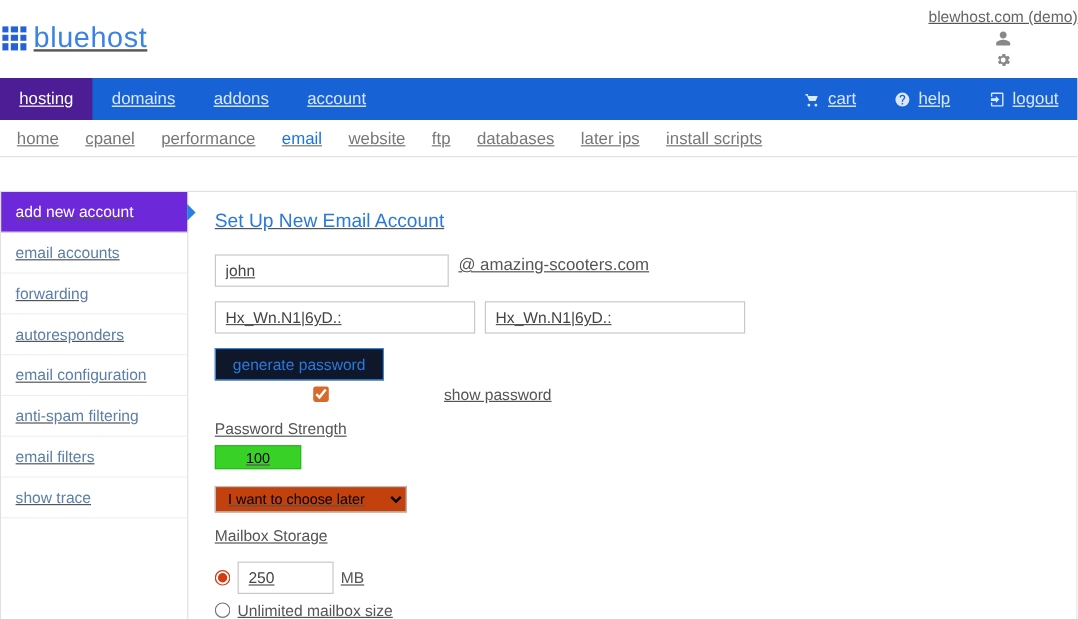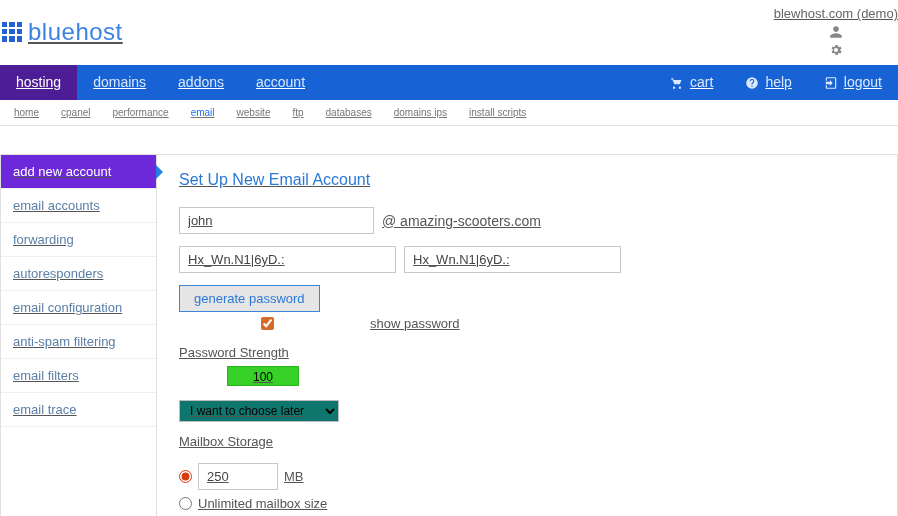--- a/index.html
+++ b/index.html
@@ -13,43 +13,43 @@
 .top-right { margin-left: auto; display: flex; align-items: center; gap: 4px; color: #666; font-size: 13px; flex-direction: column; }
 .top-right svg { width: 14px; height: 14px; fill: #888; }
 .navbar { background: #1763d6; color: #fff; }
 .navbar-inner { display: flex; align-items: center; height: 35px; }
 .nav-item { padding: 0 16px; line-height: 35px; font-size: 14px; color: #dbe8fb; cursor: pointer; }
 .nav-item.active { background: #4c1d95; color: #fff; }
 .nav-right { margin-left: auto; display: flex; }
 .nav-right .nav-item { display: flex; align-items: center; gap: 6px; }
 .nav-right svg { width: 14px; height: 14px; fill: #dbe8fb; }
 .subnav { border-bottom: 1px solid #e2e2e2; }
-.subnav-inner { display: flex; gap: 22px; padding: 7px 14px; font-size: 10px; color: #777; }
+.subnav-inner { display: flex; gap: 22px; padding: 7px 14px; font-size: 14px; color: #777; }
 .subnav-item { cursor: pointer; }
 .subnav-item.active { color: #1a73e8; }
 .content-wrap { display: flex; margin-top: 28px; border: 1px solid #e0e0e0; }
 .sidebar { width: 155px; background: #fff; }
 .side-item { padding: 9px 12px; font-size: 13px; color: #5b7fa6; border-bottom: 1px solid #f0f0f0; cursor: pointer; position: relative; }
 .side-item.active { background: #6d28d9; color: #fff; }
 .side-item.active::after { content: ''; position: absolute; right: -7px; top: 50%; transform: translateY(-50%); border-left: 7px solid #277fe0; border-top: 7px solid transparent; border-bottom: 7px solid transparent; }
 .main { flex: 1; border-left: 1px solid #e0e0e0; padding: 16px 22px 28px; }
 .main h2 { color: #2b79d8; font-size: 16px; font-weight: 500; margin-bottom: 18px; }
-.row { display: flex; align-items: center; gap: 8px; margin-bottom: 12px; }
+.row { display: flex; gap: 8px; margin-bottom: 12px; }
 .input { border: 1px solid #c8c8c8; padding: 5px 8px; font-size: 13px; height: 27px; color: #444; }
 .input.w1 { width: 195px; }
 .input.w2 { width: 217px; }
 .input.ws { width: 80px; }
 .domain-txt { color: #555; font-size: 14px; }
-.btn-outline { border: 1px solid #3a87d8; background: #e5e5e5; color: #2b79d8; padding: 5px 14px; font-size: 13px; cursor: pointer; }
+.btn-outline { border: 1px solid #3a87d8; background: #0f172a; color: #2b79d8; padding: 5px 14px; font-size: 13px; cursor: pointer; }
 .check-row { display: flex; align-items: center; gap: 8px; margin: 4px 0 14px 82px; }
 .check-row input { accent-color: #d66a2a; }
 .check-row label { margin-left: 88px; color: #555; }
 .label { color: #555; font-size: 13px; margin-bottom: 6px; display: block; }
-.strength-bar { width: 72px; height: 20px; background: #38d127; color: #000; text-align: center; line-height: 20px; font-size: 12px; border: 1px solid #2bb71c; margin-bottom: 14px; margin-left: 48px; }
-.select { border: 1px solid #bdbdbd; background: #0f766e; padding: 2px 6px; font-size: 12px; height: 22px; width: 160px; }
+.strength-bar { width: 72px; height: 20px; background: #38d127; color: #000; text-align: center; line-height: 20px; font-size: 12px; border: 1px solid #2bb71c; margin-bottom: 14px; }
+.select { border: 1px solid #bdbdbd; background: #c2410c; padding: 2px 6px; font-size: 12px; height: 22px; width: 160px; }
 .radio-row { display: flex; align-items: center; gap: 6px; margin-bottom: 6px; }
 .radio-row input[type=radio] { accent-color: #d63a10; margin: 0; }
 .btn-green { background: #4ab720; border: 1px solid #3fa31a; color: #fff; padding: 7px 14px; font-size: 13px; cursor: pointer; border-radius: 2px; }
 .btn-row { display: flex; gap: 8px; margin-top: 18px; }
 .inline { display: flex; align-items: center; gap: 6px; margin-bottom: 12px; }
 </style>
 </head>
 <body>
 
 <div class="page">
@@ -111,36 +111,36 @@
 
 <div class="subnav">
   <div class="page subnav-inner">
     <span class="subnav-item">home</span>
     <span class="subnav-item">cpanel</span>
     <span class="subnav-item">performance</span>
     <span class="subnav-item active">email</span>
     <span class="subnav-item">website</span>
     <span class="subnav-item">ftp</span>
     <span class="subnav-item">databases</span>
-    <span class="subnav-item">domains ips</span>
+    <span class="subnav-item">later ips</span>
     <span class="subnav-item">install scripts</span>
   </div>
 </div>
 
 <div class="page">
   <div class="content-wrap">
     <div class="sidebar">
       <div class="side-item active">add new account</div>
       <div class="side-item">email accounts</div>
       <div class="side-item">forwarding</div>
       <div class="side-item">autoresponders</div>
       <div class="side-item">email configuration</div>
       <div class="side-item">anti-spam filtering</div>
       <div class="side-item">email filters</div>
-      <div class="side-item">email trace</div>
+      <div class="side-item">show trace</div>
     </div>
     <div class="main">
       <h2>Set Up New Email Account</h2>
 
       <div class="row">
         <input class="input w1" value="john" style="">
         <span class="domain-txt">@ amazing-scooters.com</span>
       </div>
 
       <div class="row">

